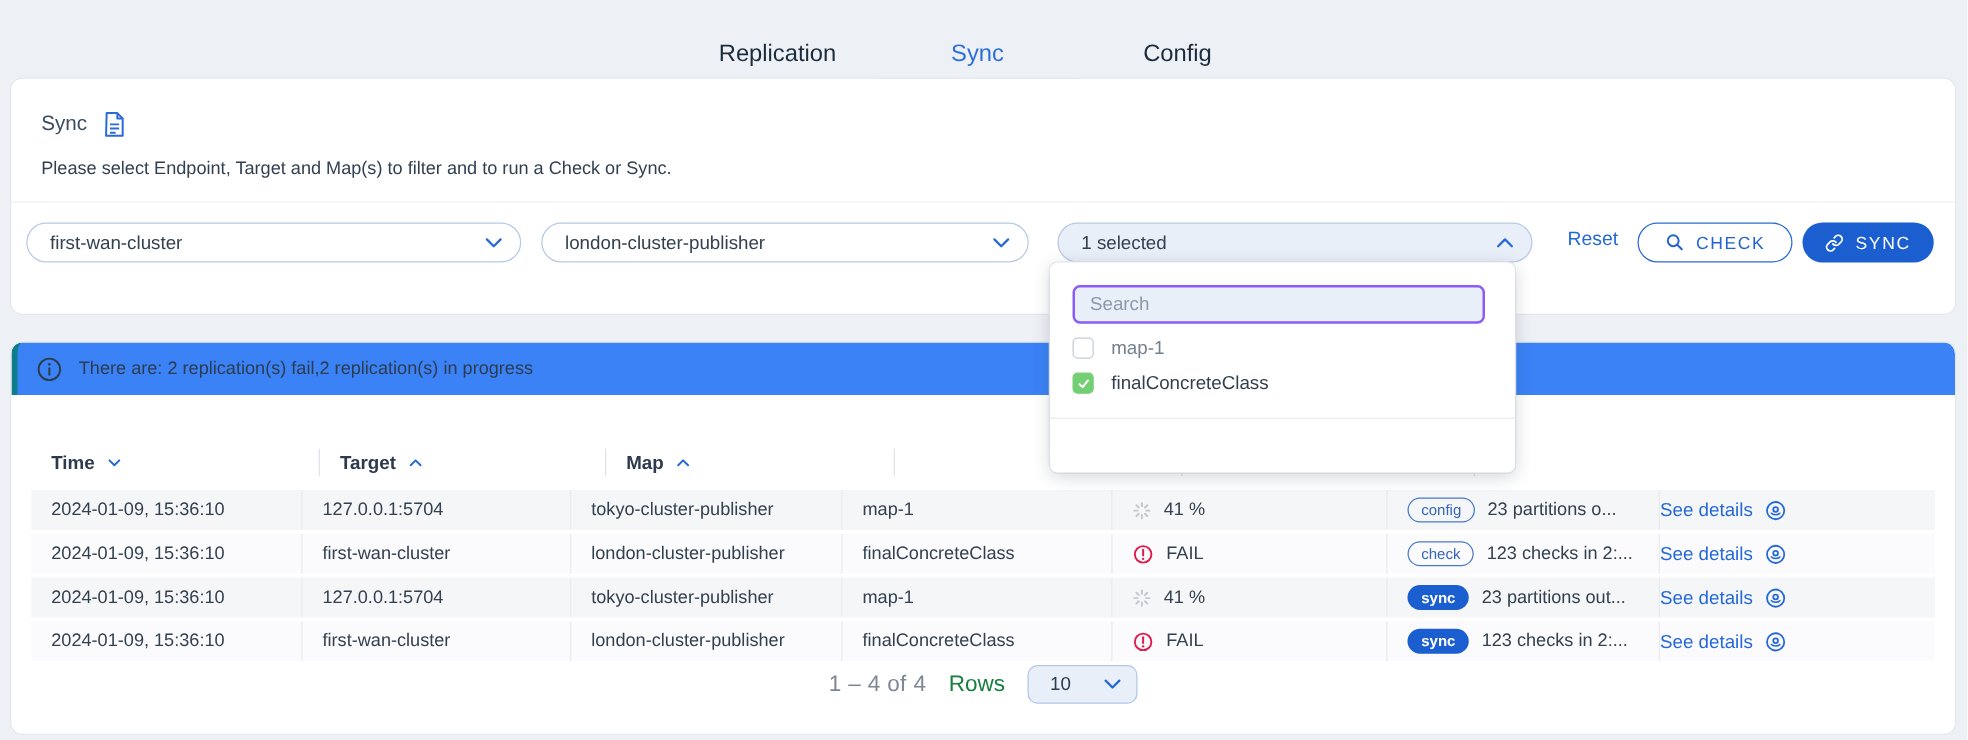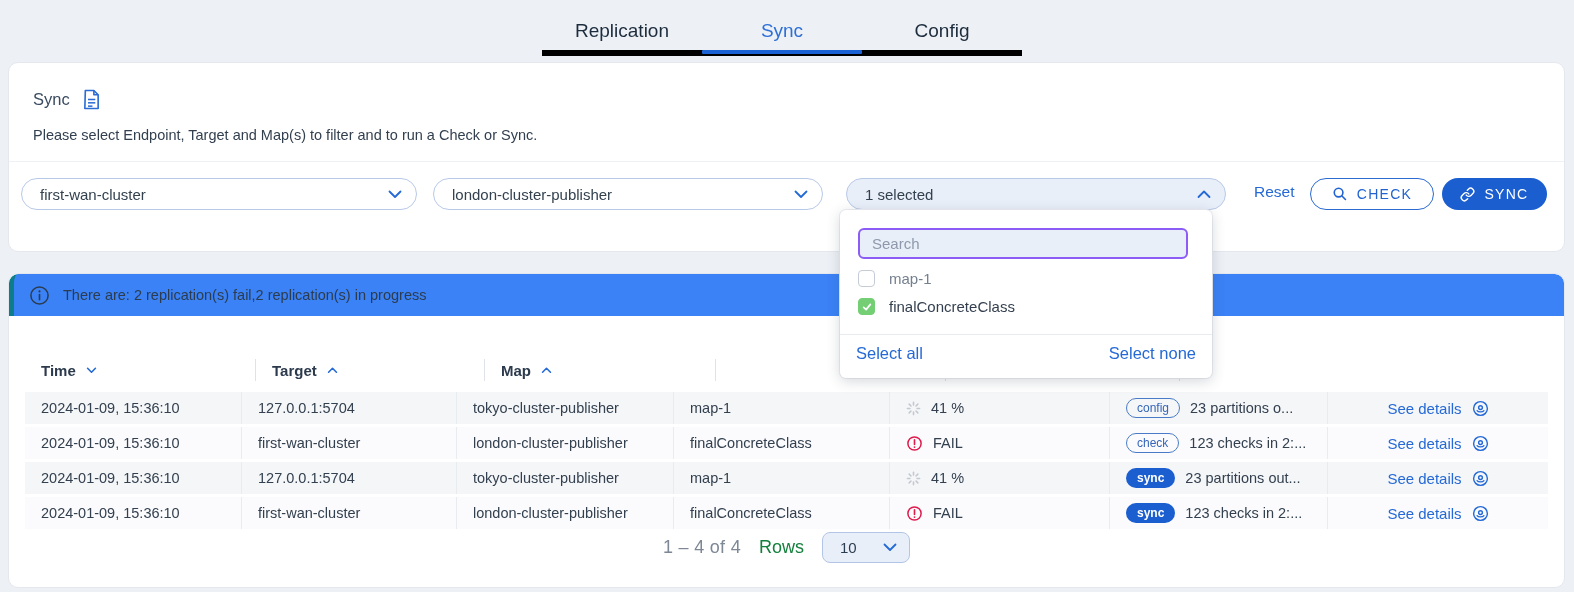--- a/index.html
+++ b/index.html
@@ -7,22 +7,22 @@
   body {
     font-family: "Liberation Sans", "DejaVu Sans", sans-serif;
     background: #edf1f6;
     color: #33404f;
     overflow: hidden;
   }
   .page { position: relative; width: 1574px; height: 592px; }
 
   
   .tabbar {
-    position: absolute; left: 542px; top: 12px; width: 480px; height: 44px;
-    display: flex; border-bottom: 6px solid #000000; align-items: center;
+    position: absolute; left: 542px; top: 24px; width: 480px; height: 44px;
+    display: flex; border-bottom: 4px solid #000000;
   }
   .tab {
     flex: 1; text-align: center; font-size: 19px; color: #1d2c3d;
     line-height: 40px; position: relative; cursor: default;
   }
   .tab.active { color: #2d6fd6; }
   .tab.active::after {
     content: ""; position: absolute; left: 0; right: 0; bottom: -3px;
     height: 4px; background: #1b62d4; border-radius: 1px;
   }
@@ -97,21 +97,21 @@
   .sort-gap { margin-left: 91px; }
 
   .tbody { margin: 4px 16px 0 16px; }
   .trow { height: 32px; margin-bottom: 3px; }
   .trow.shade-a { background: #f5f6f8; }
   .trow.shade-b { background: #fbfbfd; }
   .td { display: flex; align-items: center; gap: 10px; padding-left: 16px; height: 100%;
         font-size: 14.5px; color: #33404f; overflow: hidden; white-space: nowrap; }
   .trow .td + .td { border-left: 1px solid #e9ecef; }
   .td.bold { font-weight: 400; }
-  .td.details { justify-content: center; padding-left: 0; color: #2469d6; font-size: 15px; cursor: pointer; }
+  .td.details { justify-content: flex-start; padding-left: 0; color: #2469d6; font-size: 15px; cursor: pointer; }
 
   .badge { font-size: 12px; line-height: 1; border-radius: 11px; padding: 4px 11px; flex: 0 0 auto; }
   .badge.outline { border: 1px solid #4a7bc8; color: #3566b8; padding: 3px 10px; }
   .badge.solid { background: #1a5ed0; color: #fff; font-weight: 600; }
 
   
   .pager { position: absolute; left: 0; right: 0; top: 258px; display: flex; align-items: center; justify-content: center; gap: 18px; }
   .pager-range { font-size: 18px; color: #7d8795; letter-spacing: .3px; }
   .pager-label { font-size: 18px; color: #15803d; }
   .pager-select {
@@ -417,19 +417,15 @@
     </div>
     <div class="opt opt2">
       <span class="cbx checked">
         <svg viewBox="0 0 16 16" width="12" height="12">
             <path d="M3.5 8.5 L6.8 11.5 L12.5 4.5" fill="none" stroke="#fff" stroke-width="2.2" stroke-linecap="round" stroke-linejoin="round"></path>
           </svg>
       </span>
       <span>finalConcreteClass</span>
     </div>
     <div class="panel-div"></div>
-    <div class="panel-foot">
-      <span>Select all</span>
-      <span>Select none</span>
-    </div>
   </div>
 
 </div>
 
 </body></html>

